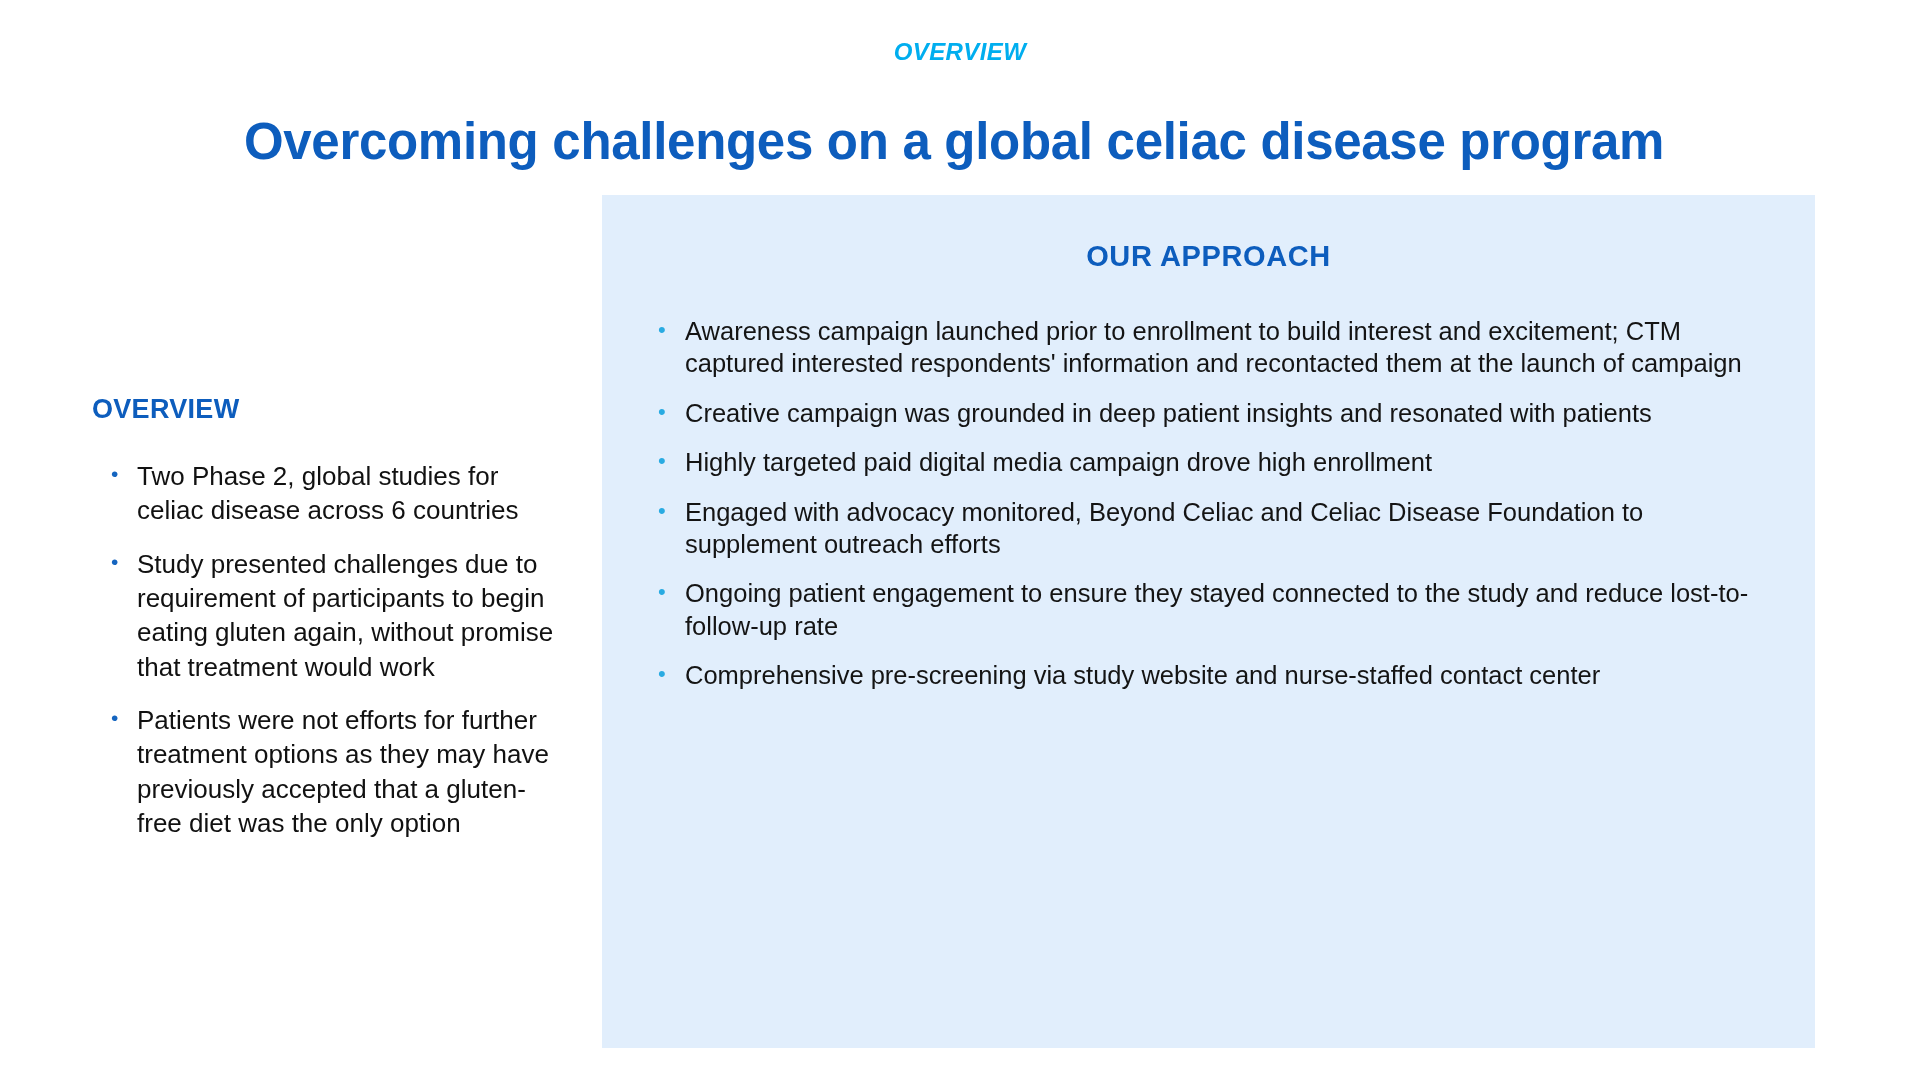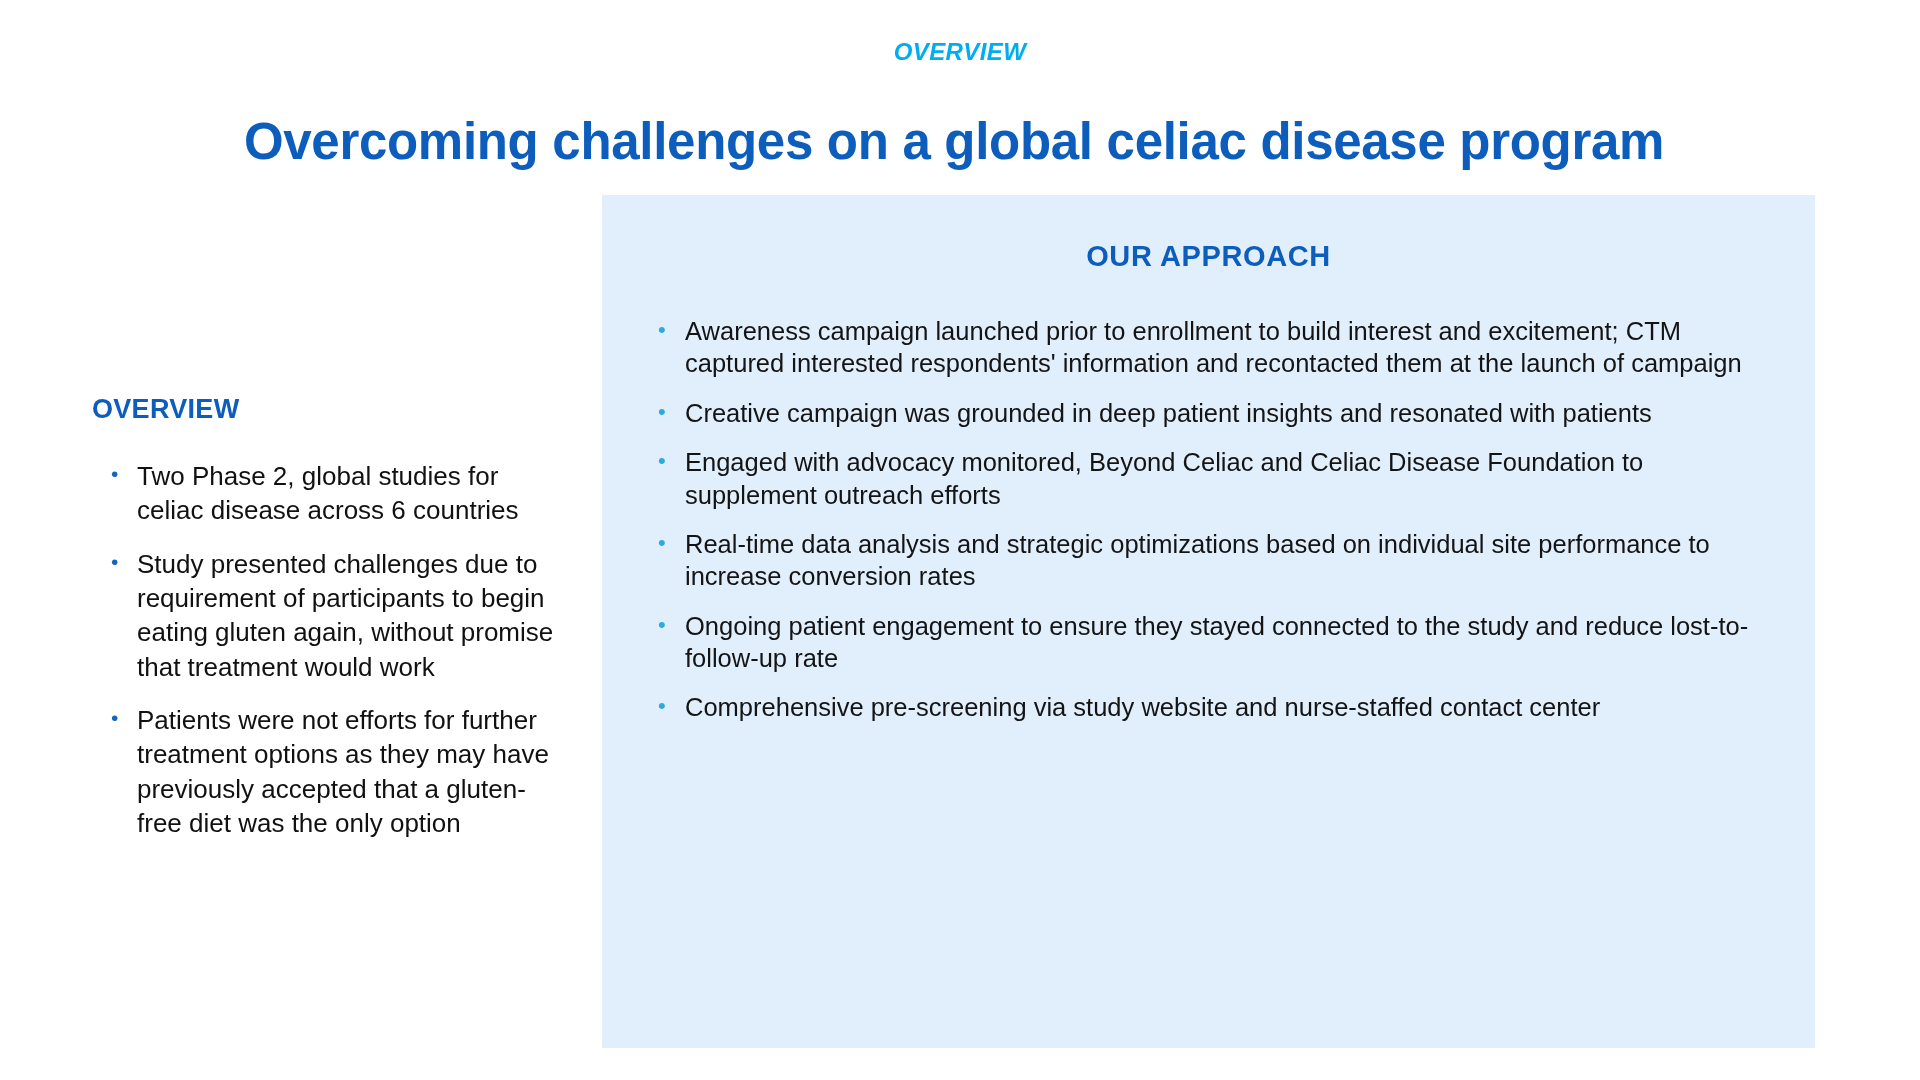--- a/index.html
+++ b/index.html
@@ -149,18 +149,18 @@
     <li>Patients were not efforts for further treatment options as they may have previously accepted that a gluten-free diet was the only option</li>
   </ul>
 </div>
 
 <div class="approach-panel">
   <div class="panel-heading">OUR APPROACH</div>
 
   <ul class="approach-list">
     <li>Awareness campaign launched prior to enrollment to build interest and excitement; CTM captured interested respondents' information and recontacted them at the launch of campaign</li>
     <li>Creative campaign was grounded in deep patient insights and resonated with patients</li>
+    <li>Highly targeted paid digital media campaign drove high enrollment</li>
     <li>Engaged with advocacy monitored, Beyond Celiac and Celiac Disease Foundation to supplement outreach efforts</li>
-    <li>Real-time data analysis and strategic optimizations based on individual site performance to increase conversion rates</li>
     <li>Ongoing patient engagement to ensure they stayed connected to the study and reduce lost-to-follow-up rate</li>
     <li>Comprehensive pre-screening via study website and nurse-staffed contact center</li>
   </ul>
 </div>
 
 </body></html>

